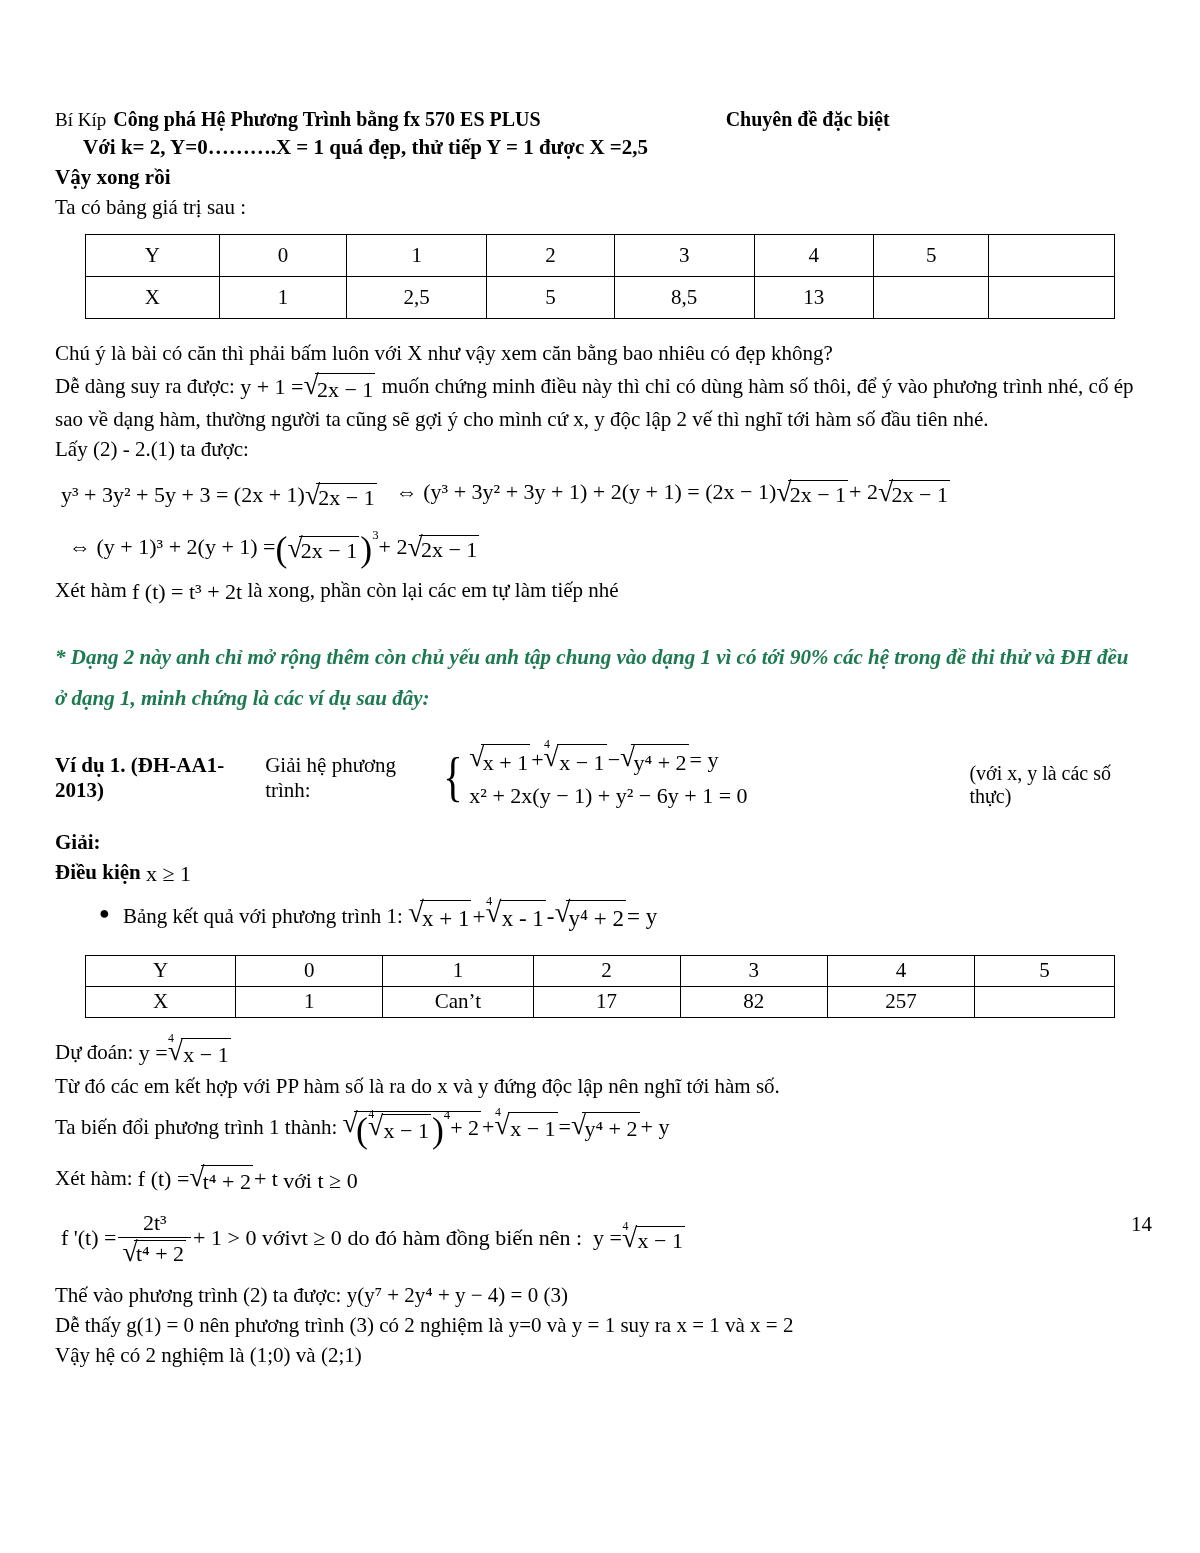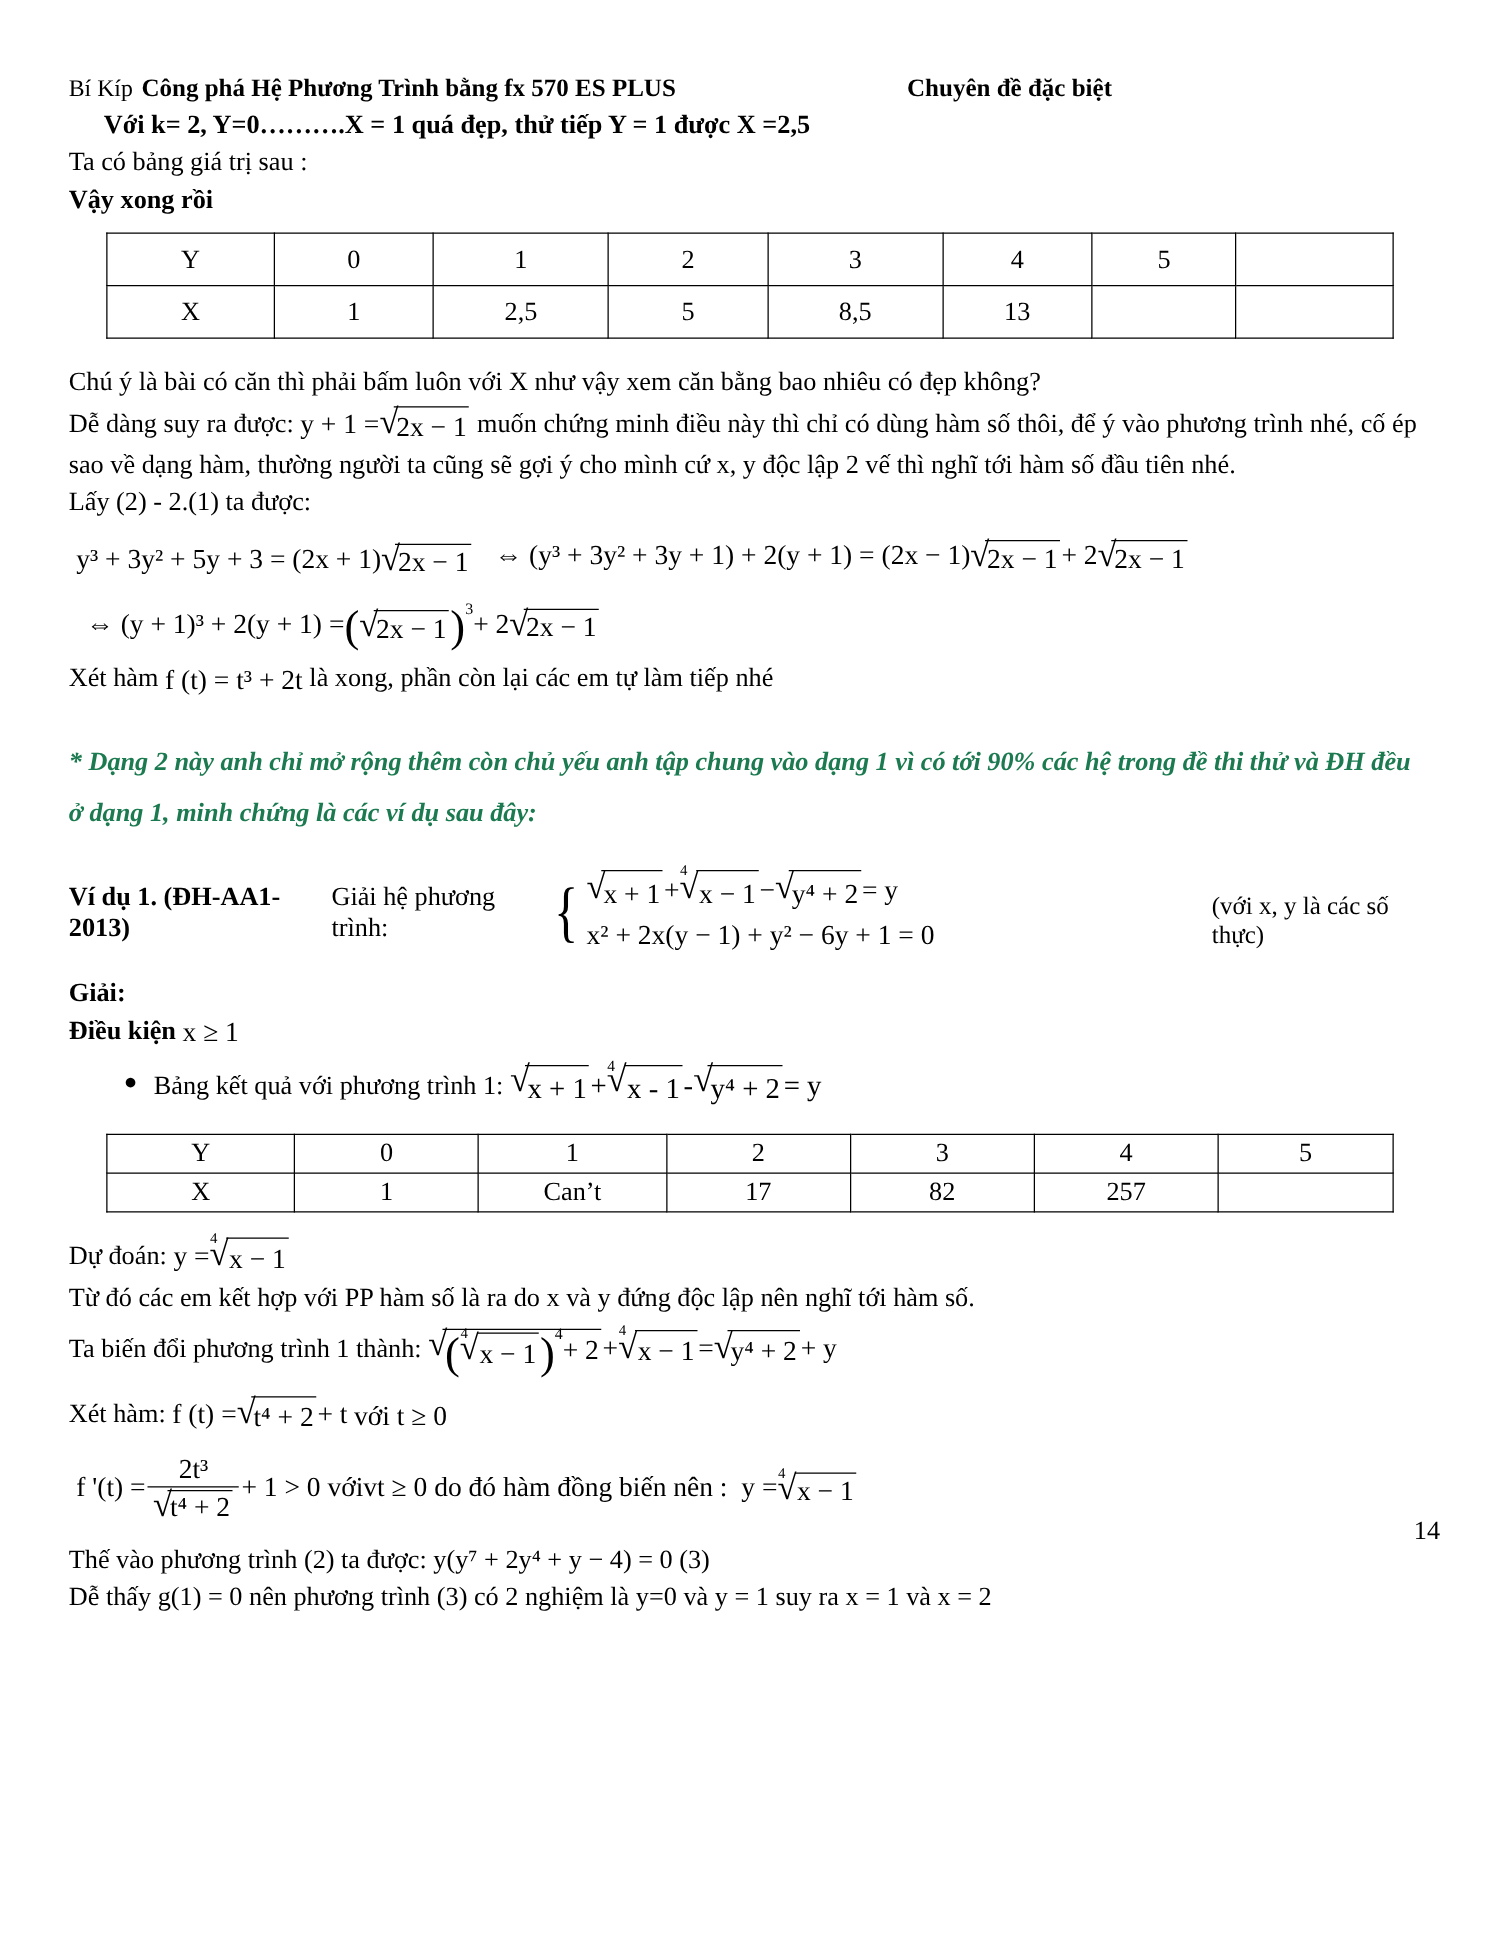--- a/index.html
+++ b/index.html
@@ -38,20 +38,21 @@
     line-height: 1.15;
     margin-bottom: 2px;
   }
   .hdr-left-plain { font-size: 19px; }
   .hdr-left-bold { font-weight: bold; font-size: 20px; margin-left: 7px; }
   .hdr-right {
     font-weight: bold;
     font-size: 20px;
     margin-left: 185px;
     white-space: nowrap;
+    margin-top: 48px;
   }
 
   
   .line {
     font-size: 21px;
     line-height: 1.38;
     margin: 0 0 1px 0;
     white-space: normal;
   }
   .bold { font-weight: bold; }
@@ -214,22 +215,22 @@
 
     
     <div class="doc-header">
       <span class="hdr-left-plain">Bí Kíp</span>
       <span class="hdr-left-bold">Công phá Hệ Phương Trình bằng fx 570 ES PLUS</span>
       <span class="hdr-right">Chuyên đề đặc biệt</span>
     </div>
 
     
     <div class="line bold indent-1">Với  k= 2, Y=0……….X = 1 quá đẹp, thử tiếp Y = 1 được X =2,5</div>
+    <div class="line bold">Vậy xong rồi</div>
     <div class="line">Ta có bảng giá trị sau :</div>
-    <div class="line bold">Vậy xong rồi</div>
 
     
     <table class="vtable" id="table-1">
       <tbody>
           <tr>
         <td style="width:13%">Y</td>
         <td style="width:12.4%">0</td>
         <td style="width:13.6%">1</td>
         <td style="width:12.4%">2</td>
         <td style="width:13.6%">3</td>
@@ -354,17 +355,18 @@
       <span class="math"><span>f (t) =</span><span class="rad"><span class="radsym">√</span><span class="radcontent">t⁴ + 2</span></span><span>+ t</span></span>
       <span class="math">với  t ≥ 0</span>
     </div>
 
     <div class="math" style="margin:14px 0 0 6px; font-size:22px;">
       <span>f '(t) =</span><span class="frac"><span class="num">2t³</span><span class="den"><span class="rad"><span class="radsym">√</span><span class="radcontent">t⁴ + 2</span></span></span></span><span>+ 1 &gt; 0</span>&nbsp;<span>vớivt ≥ 0</span>&nbsp;<span>do đó hàm đồng biến nên :</span>&nbsp;&nbsp;<span>y =</span><span class="rad idx"><span class="radidx">4</span><span class="radsym">√</span><span class="radcontent">x − 1</span></span>
     </div>
 
     <div class="line" style="margin-top:14px;">Thế vào phương trình (2) ta được:   y(y⁷ + 2y⁴ + y − 4) = 0  (3)</div>
     <div class="line">Dễ thấy  g(1) = 0  nên phương trình (3) có 2 nghiệm là  y=0 và y = 1 suy ra x = 1 và x = 2</div>
+    <div class="line">Vậy hệ có 2 nghiệm là (1;0) và (2;1)</div>
 
   </div>
 
   <div class="page-number">14</div>
 </div>
 
 </body></html>

